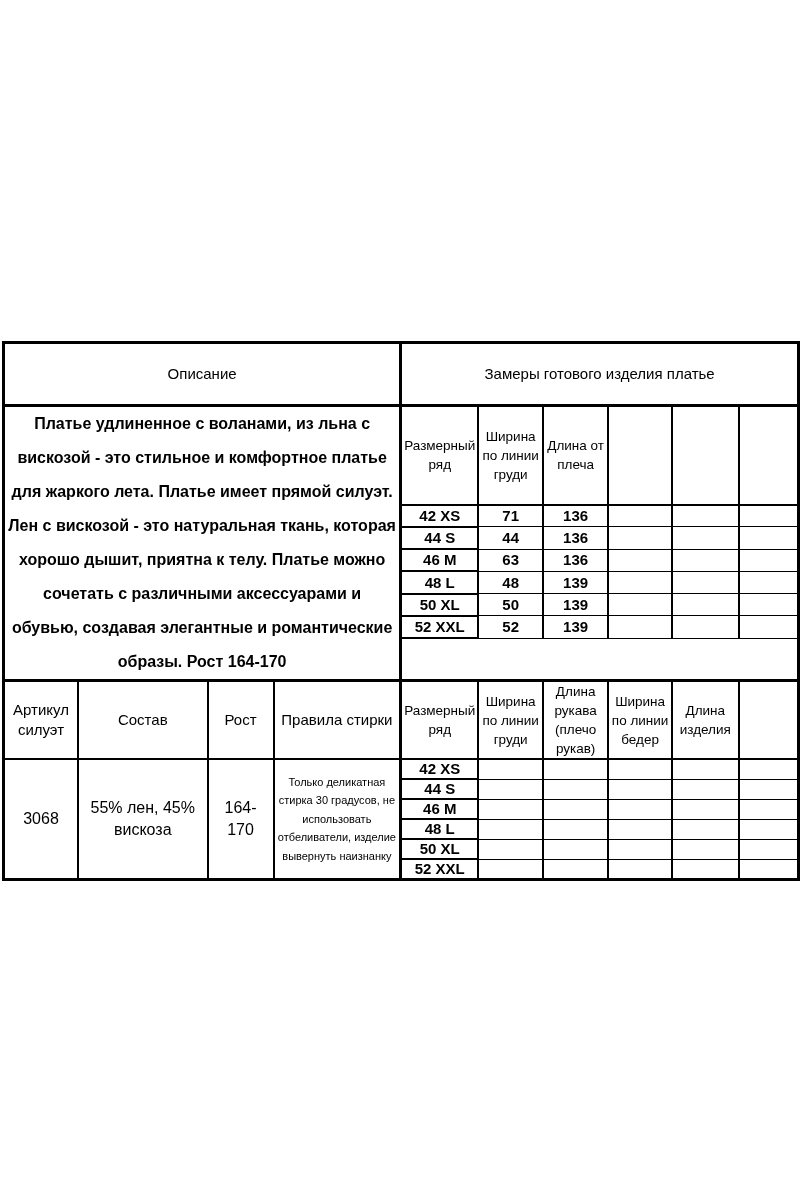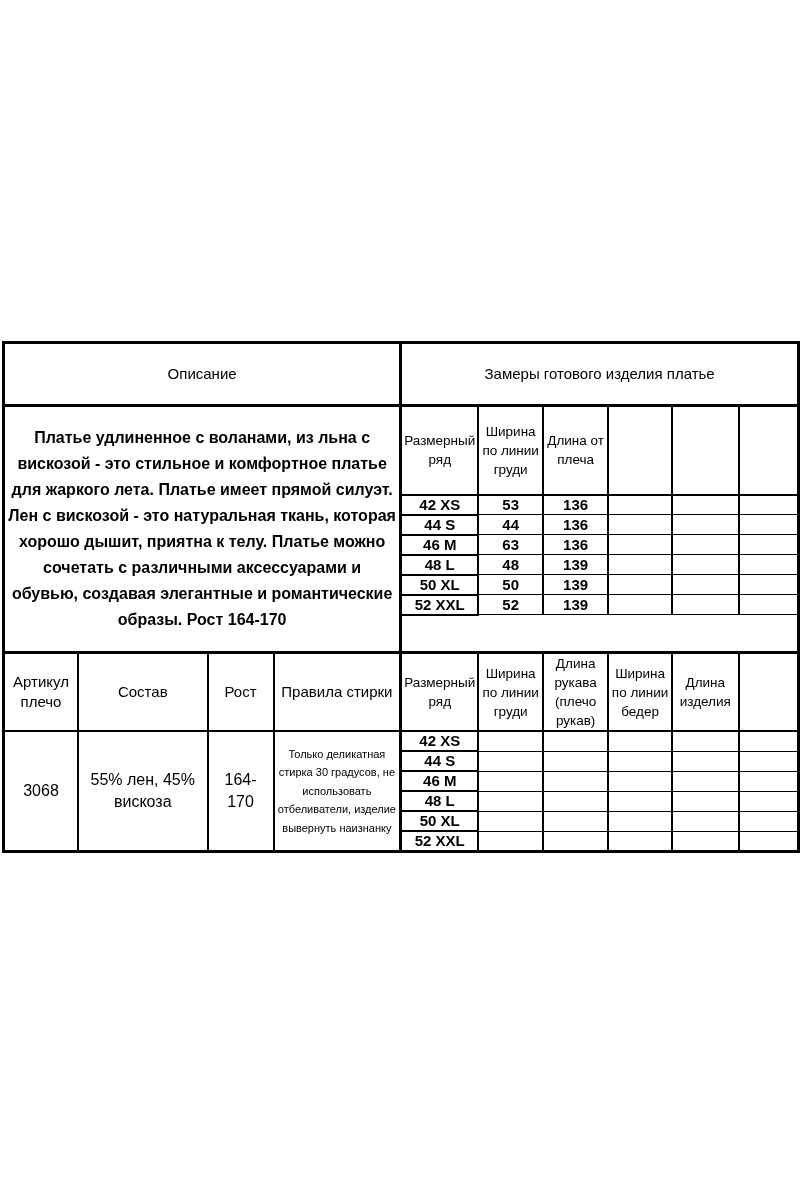--- a/index.html
+++ b/index.html
@@ -21,21 +21,21 @@
   tr.r-title{height:63px}
   tr.r-colh{height:89px}
   tr.r-data{height:20px}
   tr.r-gap{height:38px}
   tr.r-dhead{height:75px}
   
   td.sec-title{font-size:15px;border-bottom:3px solid #000;text-align:center;}
   td.sec-title.left{border-right:3px solid #000;}
   td.m-title{font-weight:normal;font-size:15px;border-bottom:3px solid #000;}
   td.desc{
-    font-weight:bold;font-size:16px;line-height:26px;
+    font-weight:bold;font-size:16px;line-height:34px;
     border-right:3px solid #000;border-bottom:3px solid #000;
     padding:0 3px;
   }
   td.colh{border:2px solid #000;padding:0 2px;font-size:13.5px;line-height:19px;}
   td.size{border:2px solid #000;font-weight:bold;font-size:15px;}
   td.val{border-style:solid;border-color:#000;border-width:1px 2px;font-weight:bold;font-size:15px;}
   td.gap{border-bottom:3px solid #000;}
   td.dh{border:2px solid #000;font-size:15px;line-height:20px;padding:0 2px;}
   td.dh.divider,td.dv.divider{border-right:3px solid #000;margin-left:36px;}
   td.dv{border:2px solid #000;font-size:16px;line-height:22px;padding:0 4px;}
@@ -69,21 +69,21 @@
     <td class="colh">Размерный ряд</td>
     <td class="colh">Ширина по линии груди</td>
     <td class="colh">Длина от плеча</td>
     <td class="colh"></td>
     <td class="colh"></td>
     <td class="colh"></td>
   </tr>
 
   <tr class="r-data">
     <td class="size">42 XS</td>
-    <td class="val">53</td>
+    <td class="val">71</td>
     <td class="val">136</td>
     <td class="val"></td>
         <td class="val"></td>
         <td class="val"></td>
   </tr>
   <tr class="r-data">
     <td class="size">44 S</td>
     <td class="val">44</td>
     <td class="val">136</td>
     <td class="val"></td>
@@ -121,21 +121,21 @@
     <td class="val"></td>
         <td class="val"></td>
         <td class="val"></td>
   </tr>
 
   <tr class="r-gap">
     <td class="gap" colspan="6"></td>
   </tr>
 
   <tr class="r-dhead">
-    <td class="dh">Артикул плечо</td>
+    <td class="dh">Артикул силуэт</td>
     <td class="dh">Состав</td>
     <td class="dh">Рост</td>
     <td class="dh divider">Правила стирки</td>
     <td class="colh">Размерный ряд</td>
     <td class="colh">Ширина по линии груди</td>
     <td class="colh">Длина рукава (плечо рукав)</td>
     <td class="colh">Ширина по линии бедер</td>
     <td class="colh">Длина изделия</td>
     <td class="colh"></td>
   </tr>

